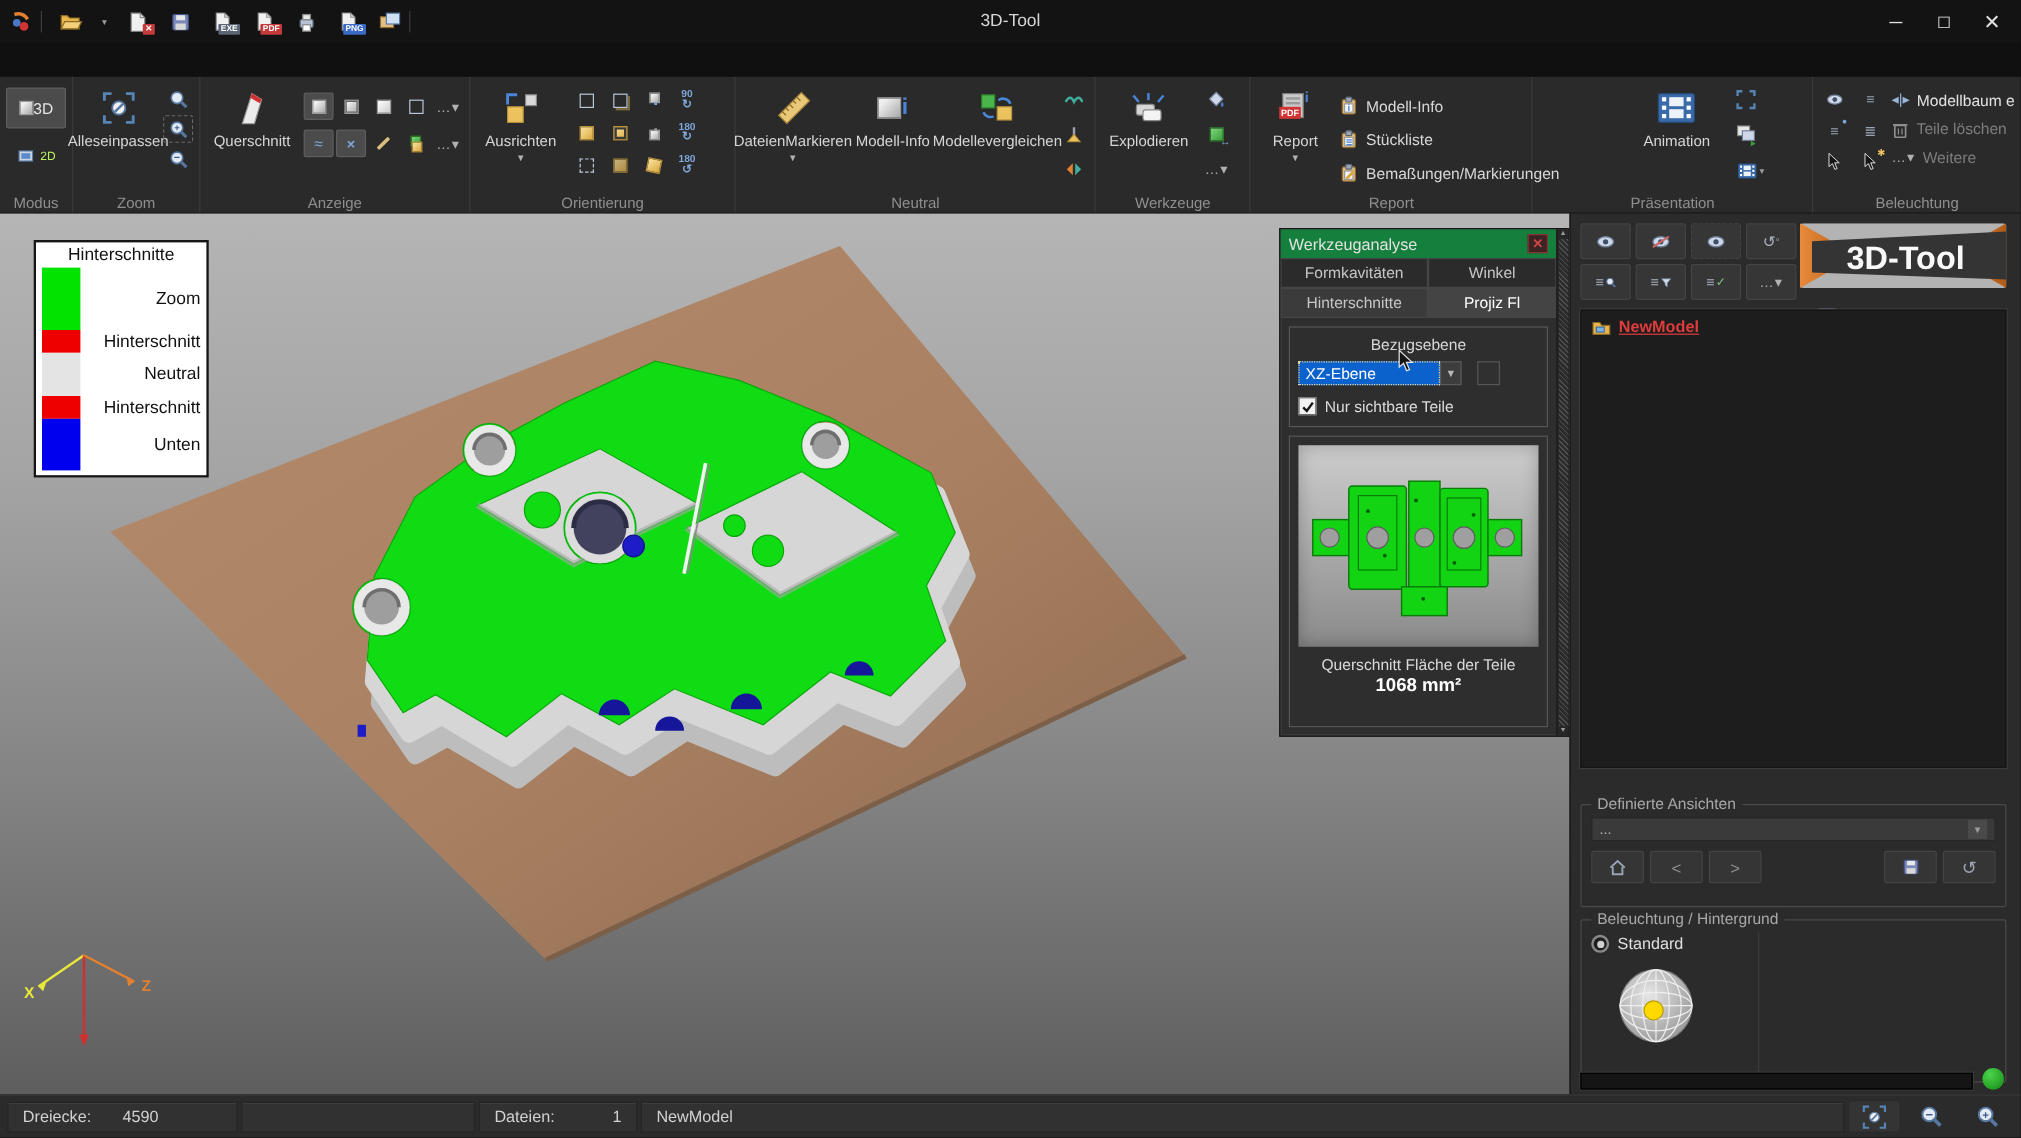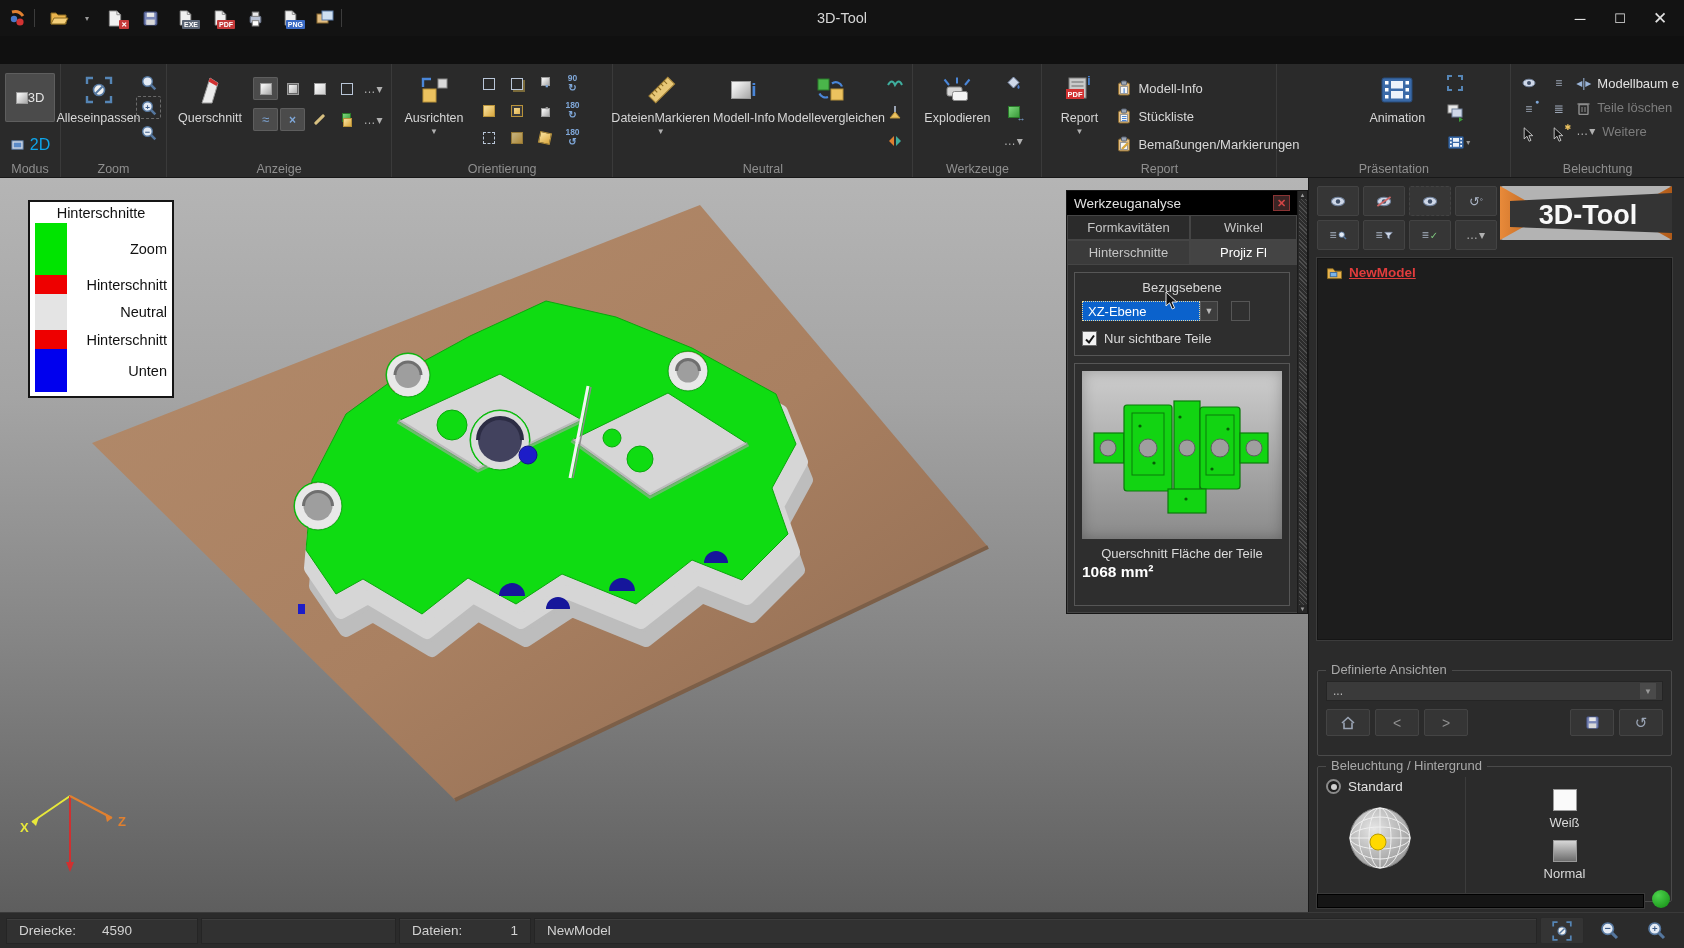--- a/index.html
+++ b/index.html
@@ -62,38 +62,38 @@
 .lrow .sw{width:32px;align-self:stretch}
 .lrow .ll{flex:1;text-align:right;font-size:14.5px}
 
 
 #axes{position:absolute;left:8px;top:580px}
 #axes text{font-size:13px;font-weight:bold}
 
 
 #panel{position:absolute;left:1066px;top:12px;width:242px;height:424px;background:#2e2e2e;border:1px solid #161616;box-shadow:0 0 0 1px #444 inset;display:flex}
 #panelbody{flex:1;display:flex;flex-direction:column;overflow:hidden}
-#phead{height:24px;background:#000000;display:flex;align-items:center;padding:0 7px;font-size:13.5px;color:#e2e2e2}
+#phead{height:24px;background:#15803d;display:flex;align-items:center;padding:0 7px;font-size:13.5px;color:#e2e2e2}
 #pclose{margin-left:auto;width:17px;height:16px;border:1px solid #8a3434;background:#3a2424;color:#d04545;font-size:11px;font-weight:bold;display:flex;align-items:center;justify-content:center}
 .ptabs{display:flex}
 .ptab{height:25px;display:flex;align-items:center;justify-content:center;font-size:13px;color:#c6c6c6;background:#2b2b2b;border:1px solid #454545;flex:1.15}
 .ptab.n{flex:1}
 .ptab.row2{background:#3b3b3b}
 .ptab.sel{background:#444;color:#fff}
 .pgroup{margin:7px 7px 0 7px;border:1px solid #565656;padding:7px 7px 9px 7px}
 .pcenter{text-align:center;font-size:13px;color:#d8d8d8}
 .selrow{display:flex;align-items:center;margin-top:6px}
 .bluesel{width:118px;height:20px;background:#0b62cc;color:#fff;font-size:13px;display:flex;align-items:center;padding:0 5px;border:1px dotted #e8d8a0}
 .selarr{width:18px;height:20px;background:#3d3d3d;border:1px solid #5a5a5a;color:#b8b8b8;font-size:9px;display:flex;align-items:center;justify-content:center}
 .sidebtn{width:19px;height:20px;background:#303030;border:1px solid #565656;margin-left:13px}
 .chkrow{display:flex;align-items:center;gap:7px;margin-top:10px;font-size:13px;color:#dcdcdc}
 .chkbox{width:15px;height:15px;background:#f2f2f2;border:1px solid #6a6a6a;display:flex;align-items:center;justify-content:center}
 #preview{width:100%;height:168px;background:linear-gradient(180deg,#cdcdcd,#8a8a8a);box-shadow:inset 0 0 14px rgba(0,0,0,.25);display:block}
 .pcap{text-align:center;font-size:13px;color:#dadada;margin-top:7px}
-.pval{text-align:left;font-size:15.5px;font-weight:bold;color:#fff;margin-top:2px}
+.pval{text-align:center;font-size:15.5px;font-weight:bold;color:#fff;margin-top:2px}
 #pscroll{width:10px;background:#272727;border-left:1px solid #1c1c1c;display:flex;flex-direction:column;align-items:center;justify-content:space-between;padding:1px 0}
 #pscroll .thumb{flex:1;width:8px;margin:1px 0;background:repeating-linear-gradient(45deg,#4e4e4e 0 1px,#2c2c2c 1px 3px)}
 #pscroll span{font-size:6px;color:#9a9a9a}
 #cursor{position:absolute;left:98px;top:100px;z-index:5}
 
 
 #sidebar{position:absolute;left:1308px;top:0;width:376px;height:734px;background:#2b2b2b;border-left:1px solid #191919;padding:8px 10px 0 8px}
 .sbtn{width:42px;height:30px;background:#363636;border:1px solid #434343;border-radius:2px;display:flex;align-items:center;justify-content:center;color:#a8b2c2}
 .sb-iconrows{display:flex;flex-direction:column;gap:4px}
 .sb-row{display:flex;gap:4px}
@@ -318,30 +318,30 @@
       <span class="wb" style="font-size:13px">☐</span>
       <span class="wb" style="font-size:17px">✕</span>
     </div>
   </div>
 
 
   <div id="ribbon">
 
     <div class="rg" style="width:62px">
       <div class="micol" style="gap:6px;padding-top:4px">
-        <div class="mi on" style="width:50px;height:49px;gap:0">
+        <div class="mi on" style="width:50px;height:34px;gap:0">
             <span class="cub"></span>
             <span style="color:#e4e4e4;font-size:13px">3D</span>
           </div>
         <div class="mi" style="width:50px;height:34px;gap:5px">
             <svg width="15" height="14" viewBox="0 0 16 15">
               <rect x="2" y="3" width="12" height="9" fill="#cdd6e4" stroke="#5a7ba6"></rect>
               <rect x="4" y="5" width="8" height="5" fill="#5a8ac8"></rect>
             </svg>
-            <span style="color:#0ea5e9;font-size:16px">2D</span>
+            <span style="color:#bef264;font-size:10px">2D</span>
           </div>
       </div>
       <div class="glabel">Modus</div>
     </div>
 
     <div class="rg" style="width:106px">
       <div class="bb">
         <span class="ich">
             <svg width="30" height="30" viewBox="0 0 30 30">
               <use href="#i-fit"></use>
@@ -968,26 +968,20 @@
               <ellipse cx="36" cy="36" rx="30" ry="11"></ellipse>
                 <ellipse cx="36" cy="36" rx="30" ry="21"></ellipse>
               <ellipse cx="36" cy="36" rx="11" ry="30"></ellipse>
                 <ellipse cx="36" cy="36" rx="21" ry="30"></ellipse>
               <line x1="6" y1="36" x2="66" y2="36"></line>
                 <line x1="36" y1="6" x2="36" y2="66"></line>
             </g>
             <circle cx="34" cy="40" r="8" fill="#ffd900" stroke="#b89b00"></circle>
           </svg>
         </div>
-        <div class="lright">
-          <span class="swatch white"></span>
-          <span class="swl">Weiß</span>
-          <span class="swatch normal" style="margin-top:6px"></span>
-          <span class="swl">Normal</span>
-        </div>
       </div>
 
       <div id="progress"></div>
       <div id="statled"></div>
     </div>
   </div>
 
   <div id="statusbar">
     <div class="sseg" style="width:192px">
       <span>Dreiecke:</span>

